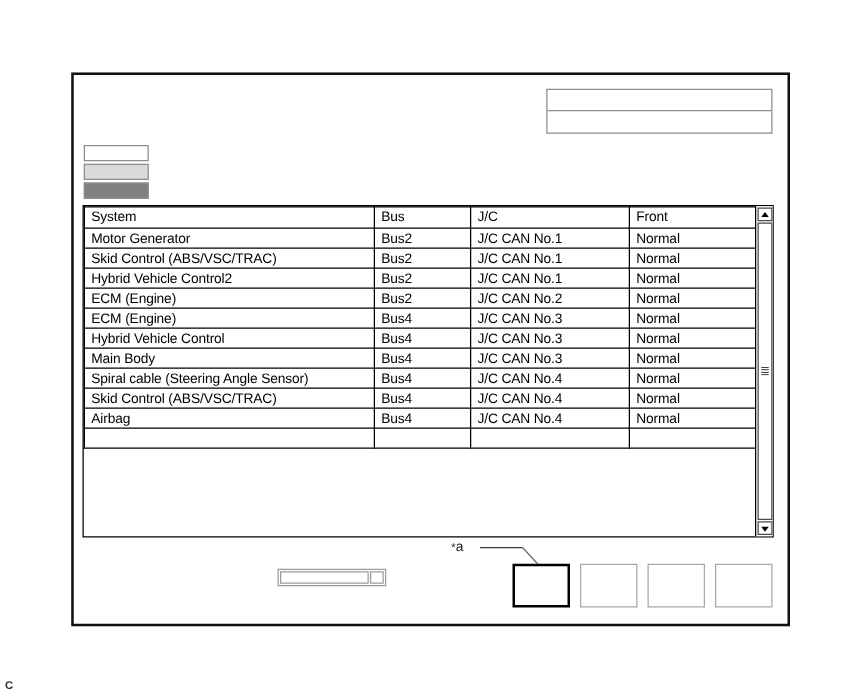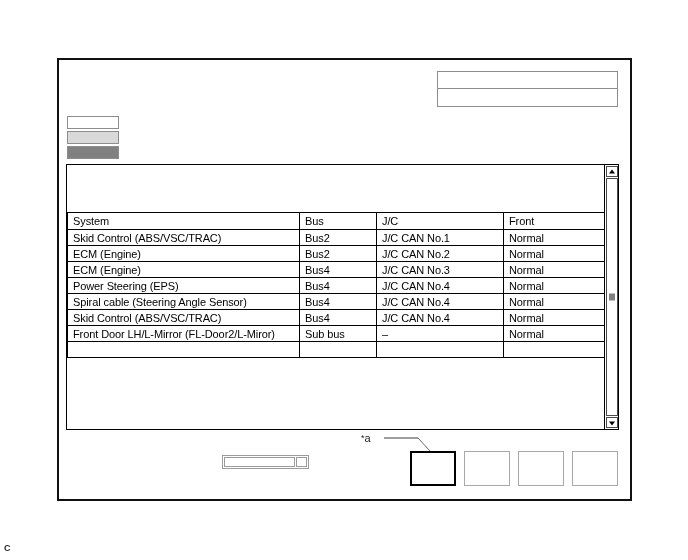--- a/index.html
+++ b/index.html
@@ -83,21 +83,20 @@
     height: 266px;
     box-sizing: border-box;
     border: 1px solid #000000;
     background: #ffffff;
   }
   table.grid {
     border-collapse: collapse;
     width: 537px;
     table-layout: fixed;
     font-size: 11px;
-    margin-top: 47px;
   }
   table.grid th, table.grid td {
     border: 1px solid #000000;
     height: 15px;
     padding: 0 0 0 5px;
     font-weight: normal;
     text-align: left;
     white-space: nowrap;
     overflow: hidden;
     font-size: 11px;
@@ -280,59 +279,77 @@
       <thead>
         <tr>
           <th>System</th>
           <th>Bus</th>
           <th>J/C</th>
           <th>Front</th>
         </tr>
       </thead>
       <tbody>
         <tr>
+          <td>Motor Generator</td>
+          <td>Bus2</td>
+          <td>J/C CAN No.1</td>
+          <td>Normal</td>
+        </tr>
+        <tr>
           <td>Skid Control (ABS/VSC/TRAC)</td>
           <td>Bus2</td>
           <td>J/C CAN No.1</td>
           <td>Normal</td>
         </tr>
         <tr>
+          <td>Hybrid Vehicle Control2</td>
+          <td>Bus2</td>
+          <td>J/C CAN No.1</td>
+          <td>Normal</td>
+        </tr>
+        <tr>
           <td>ECM (Engine)</td>
           <td>Bus2</td>
           <td>J/C CAN No.2</td>
           <td>Normal</td>
         </tr>
         <tr>
           <td>ECM (Engine)</td>
           <td>Bus4</td>
           <td>J/C CAN No.3</td>
           <td>Normal</td>
         </tr>
         <tr>
-          <td>Power Steering (EPS)</td>
+          <td>Hybrid Vehicle Control</td>
+          <td>Bus4</td>
+          <td>J/C CAN No.3</td>
+          <td>Normal</td>
+        </tr>
+        <tr>
+          <td>Main Body</td>
+          <td>Bus4</td>
+          <td>J/C CAN No.3</td>
+          <td>Normal</td>
+        </tr>
+        <tr>
+          <td>Spiral cable (Steering Angle Sensor)</td>
           <td>Bus4</td>
           <td>J/C CAN No.4</td>
           <td>Normal</td>
         </tr>
         <tr>
-          <td>Spiral cable (Steering Angle Sensor)</td>
+          <td>Skid Control (ABS/VSC/TRAC)</td>
           <td>Bus4</td>
           <td>J/C CAN No.4</td>
           <td>Normal</td>
         </tr>
         <tr>
-          <td>Skid Control (ABS/VSC/TRAC)</td>
+          <td>Airbag</td>
           <td>Bus4</td>
           <td>J/C CAN No.4</td>
-          <td>Normal</td>
-        </tr>
-        <tr>
-          <td class="tight">Front Door LH/L-Mirror (FL-Door2/L-Miror)</td>
-          <td>Sub bus</td>
-          <td class="center">–</td>
           <td>Normal</td>
         </tr>
         <tr class="empty">
           <td></td>
           <td></td>
           <td></td>
           <td></td>
         </tr>
       </tbody>
     </table>

